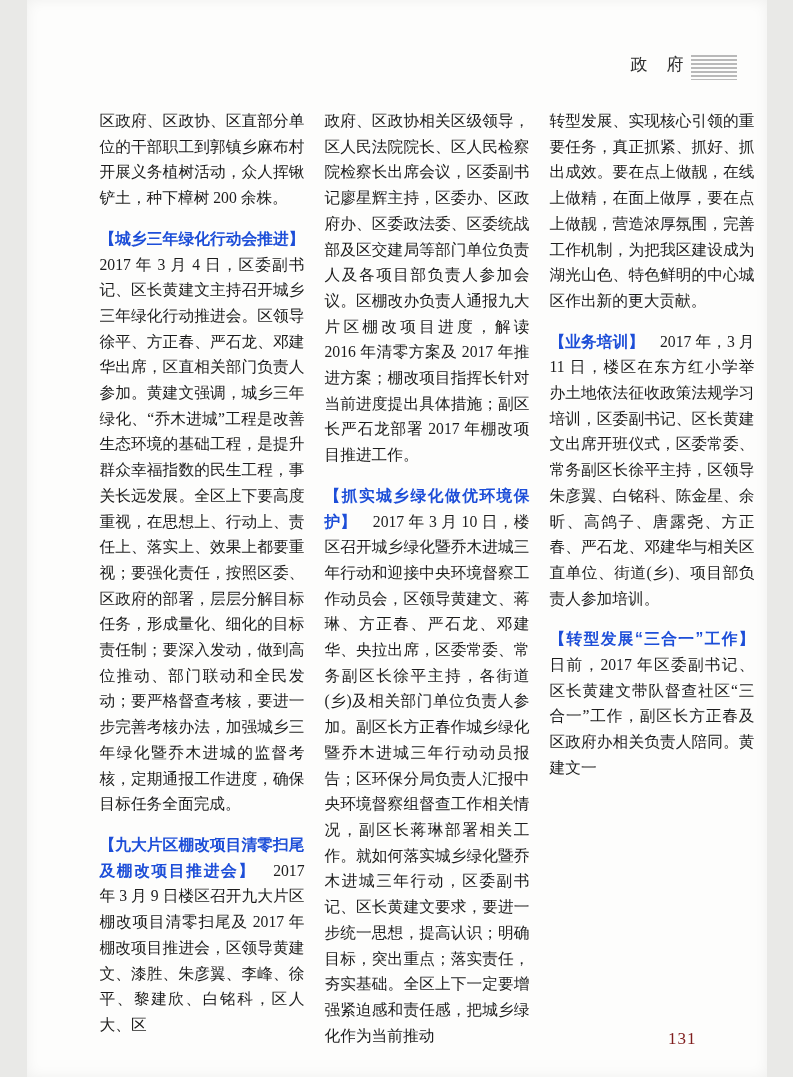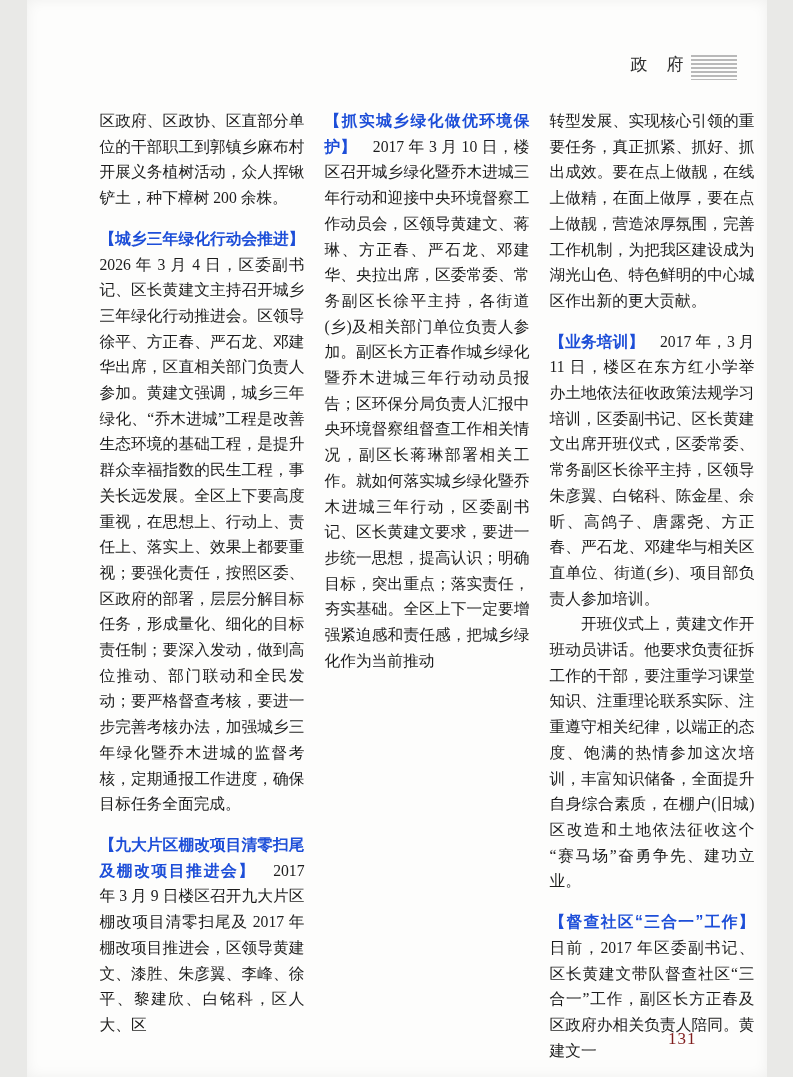--- a/index.html
+++ b/index.html
@@ -74,29 +74,29 @@
 
 <div class="page">
 
   <div class="running-head-title">政　府</div>
 
   <div class="running-head-lines"></div>
 
   <div class="columns" id="columns">
       <div class="col">
         <p class="block continuation"><span>区政府、区政协、区直部分单位的干部职工到郭镇乡麻布村开展义务植树活动，众人挥锹铲土，种下樟树 200 余株。</span></p>
-        <p class="block entry"><b class="entry-heading">【城乡三年绿化行动会推进】</b>　<span>2026 年 3 月 4 日，区委副书记、区长黄建文主持召开城乡三年绿化行动推进会。区领导徐平、方正春、严石龙、邓建华出席，区直相关部门负责人参加。黄建文强调，城乡三年绿化、“乔木进城”工程是改善生态环境的基础工程，是提升群众幸福指数的民生工程，事关长远发展。全区上下要高度重视，在思想上、行动上、责任上、落实上、效果上都要重视；要强化责任，按照区委、区政府的部署，层层分解目标任务，形成量化、细化的目标责任制；要深入发动，做到高位推动、部门联动和全民发动；要严格督查考核，要进一步完善考核办法，加强城乡三年绿化暨乔木进城的监督考核，定期通报工作进度，确保目标任务全面完成。</span></p>
+        <p class="block entry"><b class="entry-heading">【城乡三年绿化行动会推进】</b>　<span>2017 年 3 月 4 日，区委副书记、区长黄建文主持召开城乡三年绿化行动推进会。区领导徐平、方正春、严石龙、邓建华出席，区直相关部门负责人参加。黄建文强调，城乡三年绿化、“乔木进城”工程是改善生态环境的基础工程，是提升群众幸福指数的民生工程，事关长远发展。全区上下要高度重视，在思想上、行动上、责任上、落实上、效果上都要重视；要强化责任，按照区委、区政府的部署，层层分解目标任务，形成量化、细化的目标责任制；要深入发动，做到高位推动、部门联动和全民发动；要严格督查考核，要进一步完善考核办法，加强城乡三年绿化暨乔木进城的监督考核，定期通报工作进度，确保目标任务全面完成。</span></p>
         <p class="block entry"><b class="entry-heading">【九大片区棚改项目清零扫尾及棚改项目推进会】</b>　<span>2017 年 3 月 9 日楼区召开九大片区棚改项目清零扫尾及 2017 年棚改项目推进会，区领导黄建文、漆胜、朱彦翼、李峰、徐平、黎建欣、白铭科，区人大、区</span></p>
       </div>
       <div class="col">
+        <p class="block continuation"><span>政府、区政协相关区级领导，区人民法院院长、区人民检察院检察长出席会议，区委副书记廖星辉主持，区委办、区政府办、区委政法委、区委统战部及区交建局等部门单位负责人及各项目部负责人参加会议。区棚改办负责人通报九大片区棚改项目进度，解读 2016 年清零方案及 2017 年推进方案；棚改项目指挥长针对当前进度提出具体措施；副区长严石龙部署 2017 年棚改项目推进工作。</span></p>
         <p class="block entry"><b class="entry-heading">【抓实城乡绿化做优环境保护】</b>　<span>2017 年 3 月 10 日，楼区召开城乡绿化暨乔木进城三年行动和迎接中央环境督察工作动员会，区领导黄建文、蒋琳、方正春、严石龙、邓建华、央拉出席，区委常委、常务副区长徐平主持，各街道(乡)及相关部门单位负责人参加。副区长方正春作城乡绿化暨乔木进城三年行动动员报告；区环保分局负责人汇报中央环境督察组督查工作相关情况，副区长蒋琳部署相关工作。就如何落实城乡绿化暨乔木进城三年行动，区委副书记、区长黄建文要求，要进一步统一思想，提高认识；明确目标，突出重点；落实责任，夯实基础。全区上下一定要增强紧迫感和责任感，把城乡绿化作为当前推动</span></p>
       </div>
       <div class="col">
         <p class="block continuation"><span>转型发展、实现核心引领的重要任务，真正抓紧、抓好、抓出成效。要在点上做靓，在线上做精，在面上做厚，要在点上做靓，营造浓厚氛围，完善工作机制，为把我区建设成为湖光山色、特色鲜明的中心城区作出新的更大贡献。</span></p>
         <p class="block entry"><b class="entry-heading">【业务培训】</b>　<span>2017 年，3 月 11 日，楼区在东方红小学举办土地依法征收政策法规学习培训，区委副书记、区长黄建文出席开班仪式，区委常委、常务副区长徐平主持，区领导朱彦翼、白铭科、陈金星、余昕、高鸽子、唐露尧、方正春、严石龙、邓建华与相关区直单位、街道(乡)、项目部负责人参加培训。</span></p>
-        <p class="block paragraph"><span>开班仪式上，黄建文作开班动员讲话。他要求负责征拆工作的干部，要注重学习课堂知识、注重理论联系实际、注重遵守相关纪律，以端正的态度、饱满的热情参加这次培训，丰富知识储备，全面提升自身综合素质，在棚户(旧城)区改造和土地依法征收这个“赛马场”奋勇争先、建功立业。</span></p>
-        <p class="block entry"><b class="entry-heading">【督查社区“三合一”工作】</b>　<span>日前，2017 年区委副书记、区长黄建文带队督查社区“三合一”工作，副区长方正春及区政府办相关负责人陪同。黄建文一</span></p>
+        <p class="block entry"><b class="entry-heading">【转型发展“三合一”工作】</b>　<span>日前，2017 年区委副书记、区长黄建文带队督查社区“三合一”工作，副区长方正春及区政府办相关负责人陪同。黄建文一</span></p>
       </div>
     </div>
 
   <div class="page-number">131</div>
 
 </div>
 
 </body></html>

